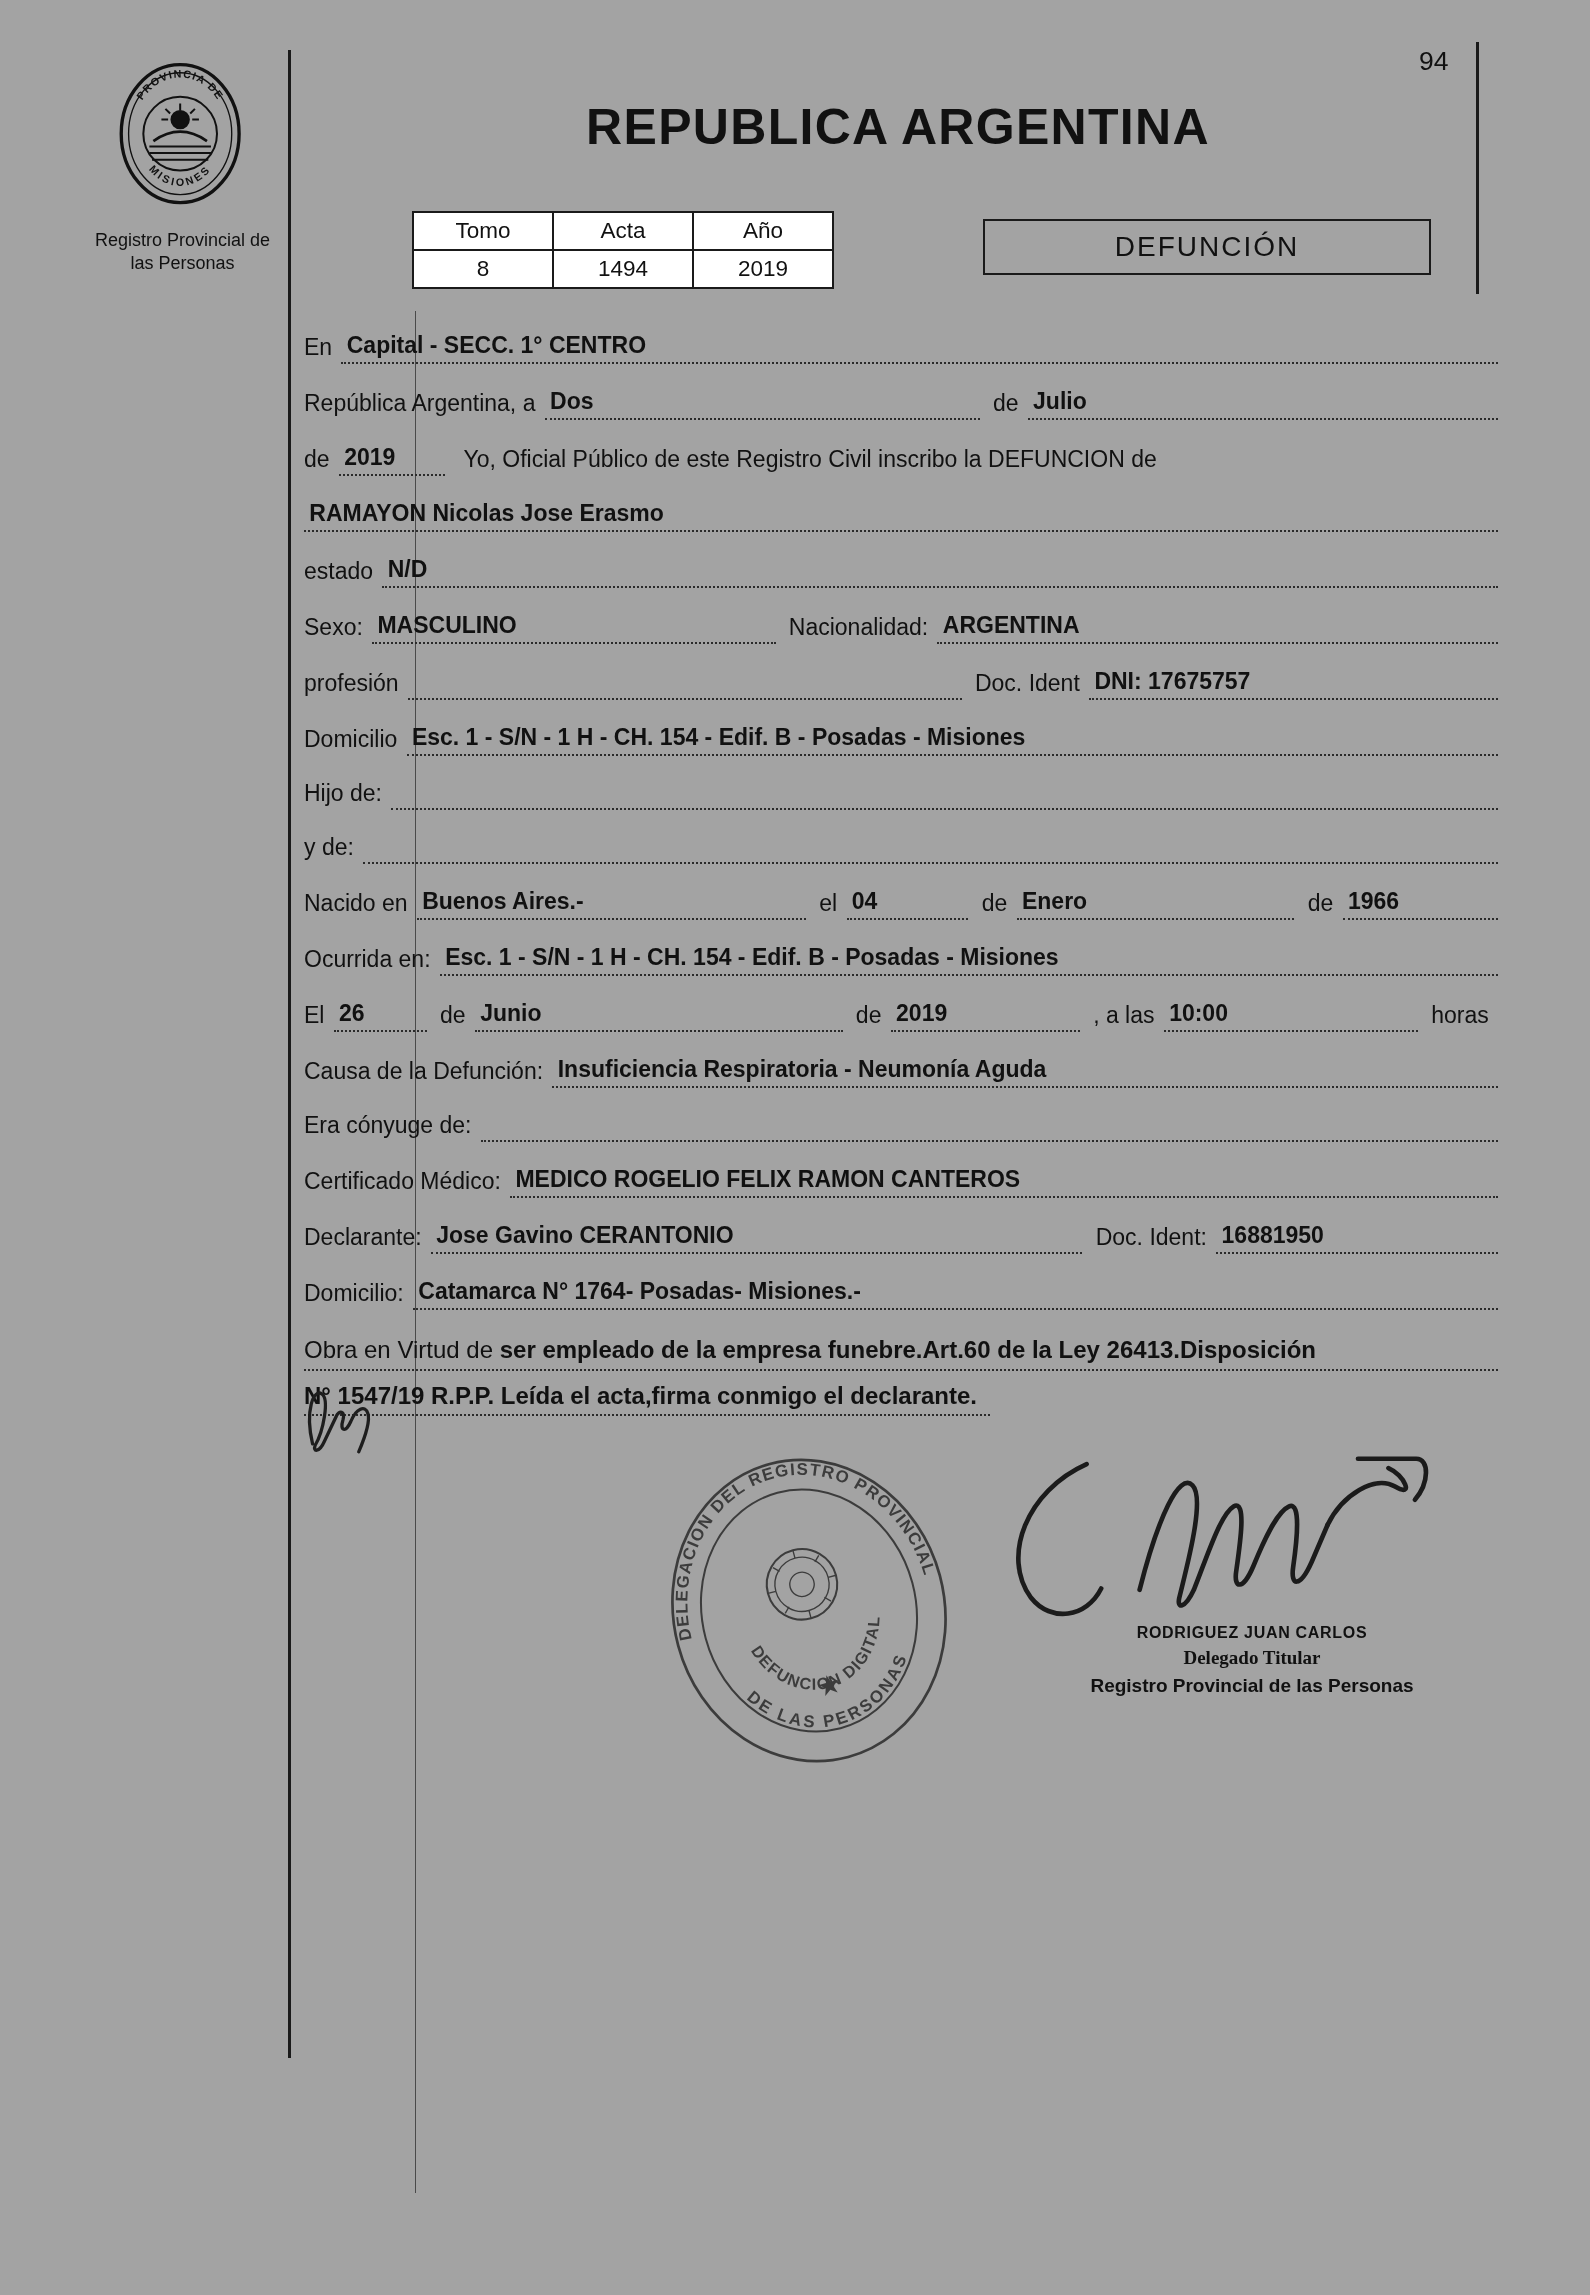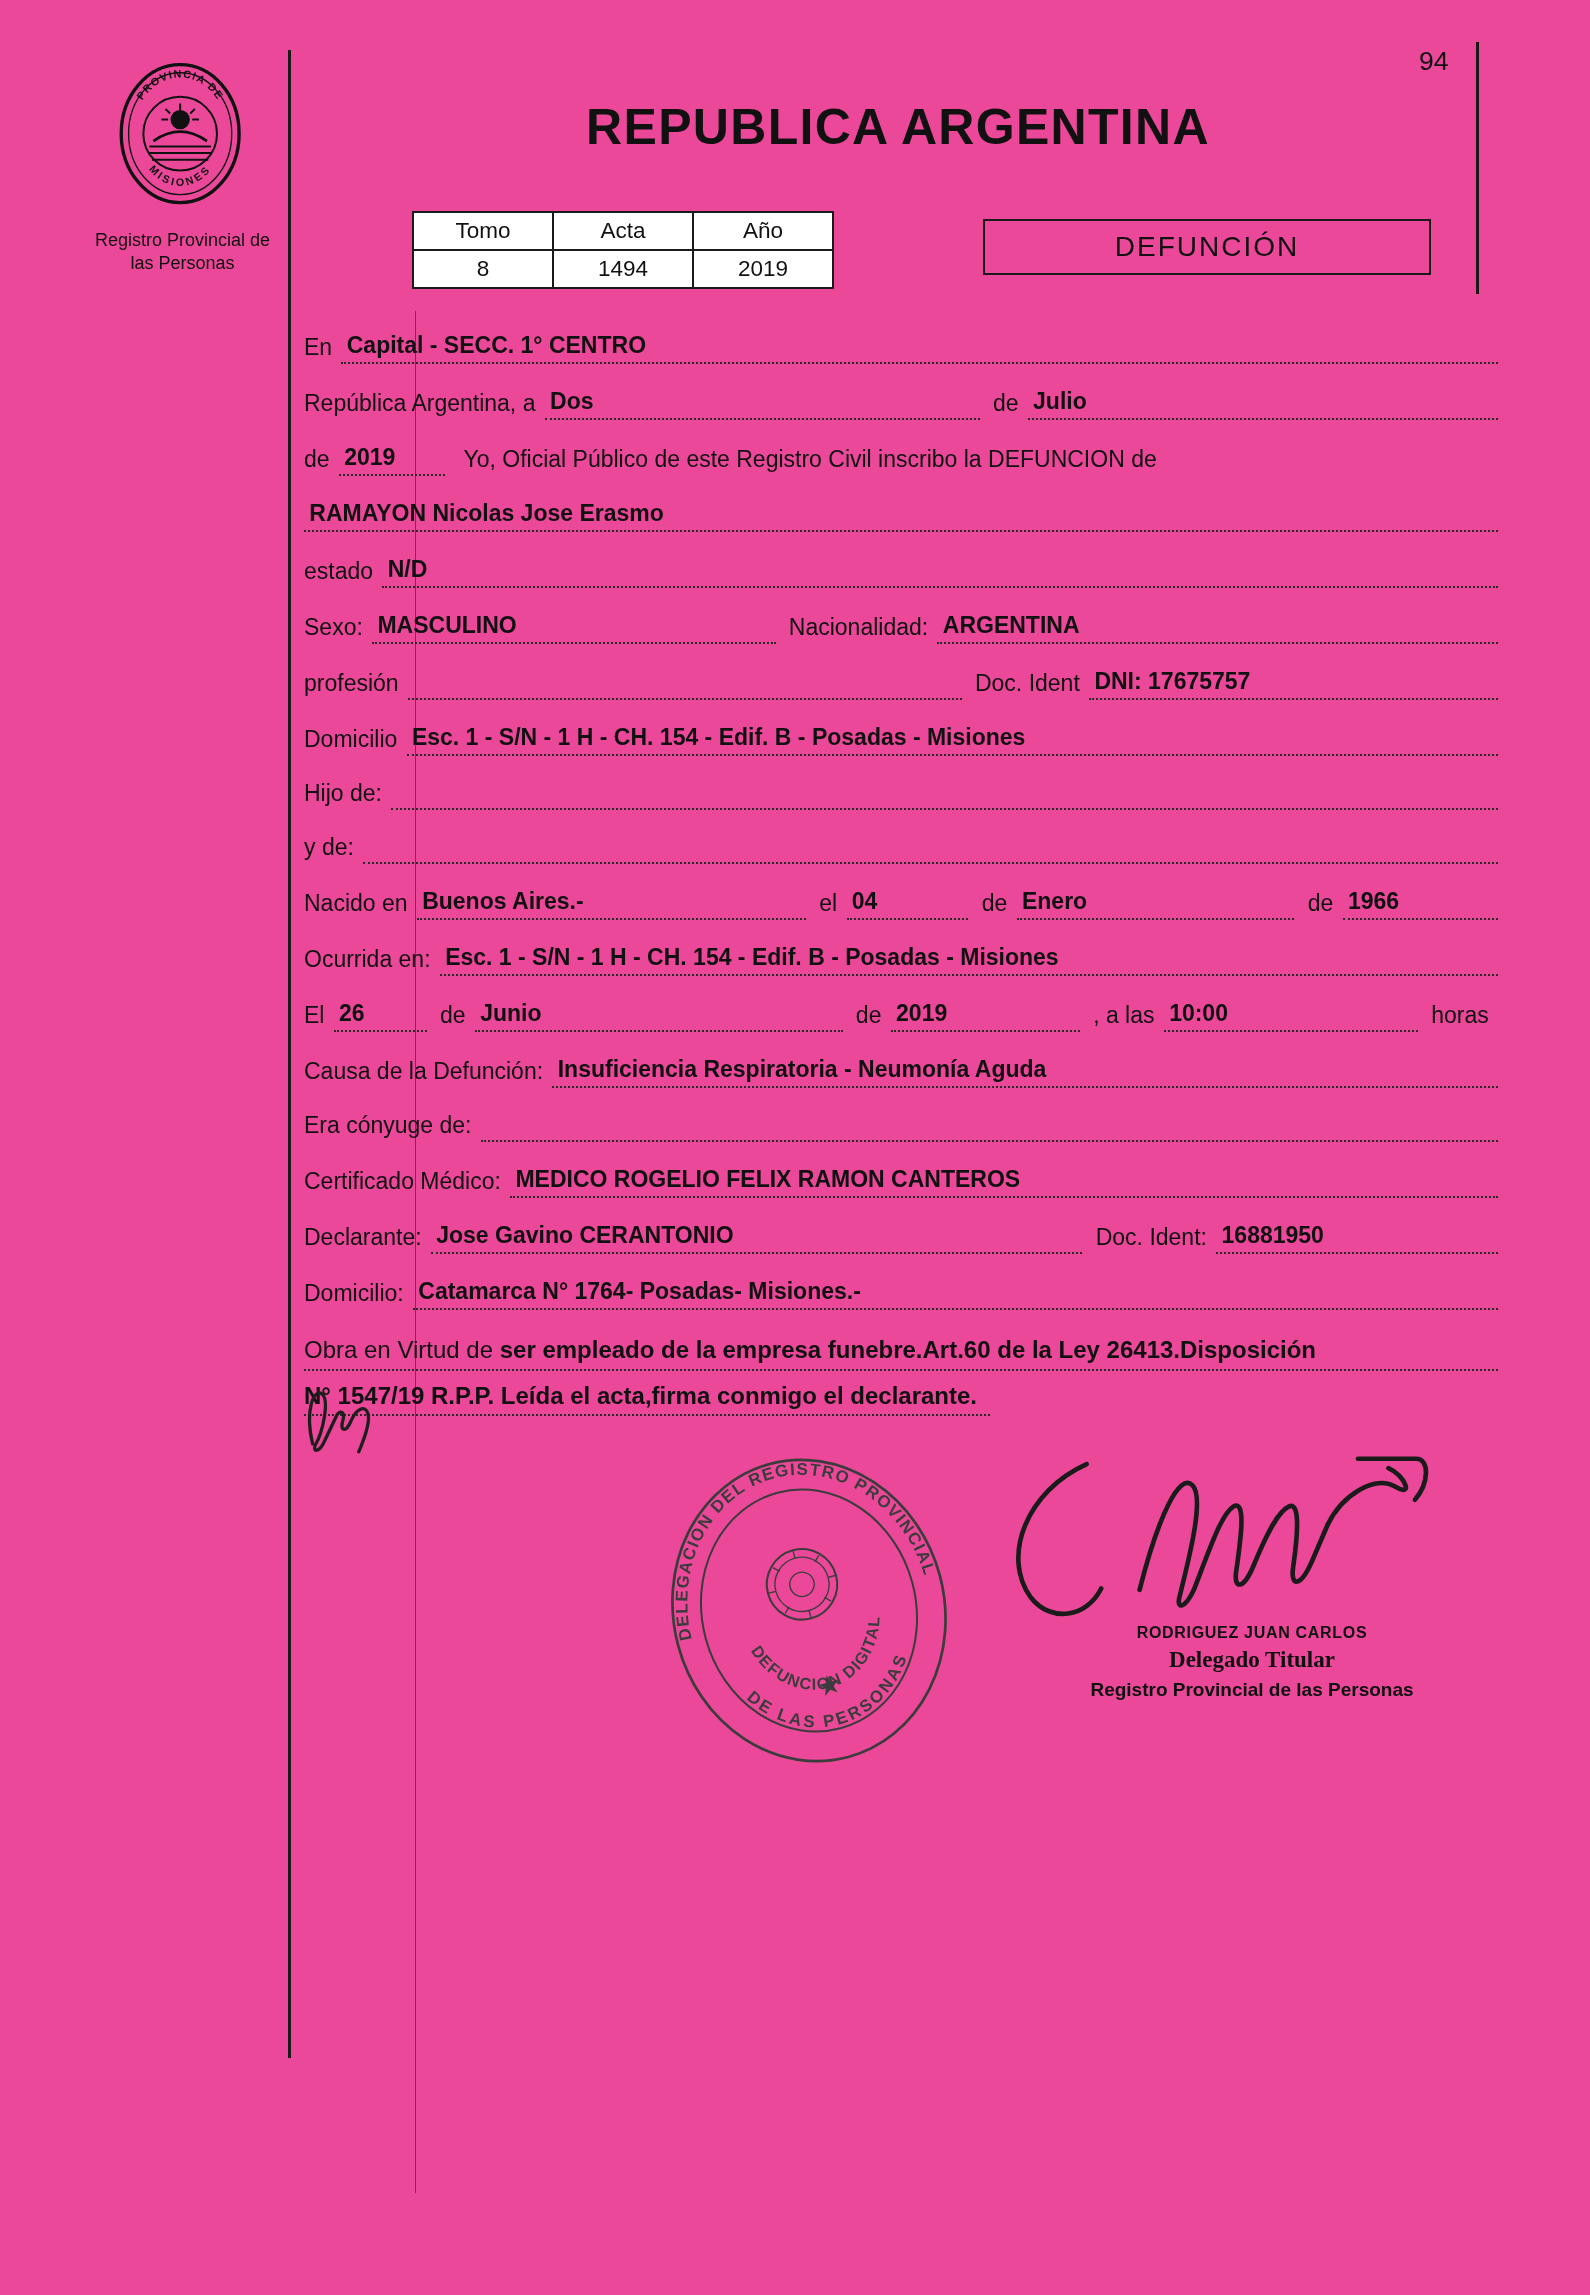--- a/index.html
+++ b/index.html
@@ -2,21 +2,21 @@
 <html style="font-size:10.6px"><head>
 <meta charset="utf-8">
 <style>
   * { margin:0; padding:0; box-sizing:border-box; }
   html,body { background:#ffffff; }
   body {
     width:1590px; height:2295px; position:relative;
     font-family:"Liberation Sans", sans-serif; color:#111;
     overflow:hidden;
   }
-  .page { position:absolute; inset:0; background:#ec4899; }
+  .page { position:absolute; inset:0; background:#a3a3a3; }
 
   
   .vline-left  { position:absolute; left:288px;  top:50px;  width:2.7px; height:2008px; background:#1a1a1a; }
   .vline-thin  { position:absolute; left:415px;  top:311px; width:1.3px; height:1882px; background:#4a4a4a; }
   .vline-right { position:absolute; left:1476px; top:42px;  width:3.3px; height:252px;  background:#1a1a1a; }
 
   .page-number { position:absolute; left:1419px; top:46px; font-size:26.5px; }
 
   .logo { position:absolute; left:118px; top:62px; width:125px; height:144px; }
   .logo-caption { position:absolute; left:73px; top:229px; width:219px; text-align:center;
@@ -45,21 +45,21 @@
   .note-line { border-bottom:2.7px dotted #2a2a2a; padding-bottom:2.7px; margin-bottom:8px; }
   .note-line.fit { width:fit-content; padding-right:13.3px; }
   .boldw { font-weight:bold; }
 
   .sig-small { position:absolute; left:298px; top:1378px; width:99px; height:89px; }
   .stamp     { position:absolute; left:663px; top:1448px; width:292px; height:325px; }
   .sig-big   { position:absolute; left:987px; top:1431px; width:464px; height:225px; }
 
   .signer { position:absolute; left:1040px; top:1624px; width:424px; text-align:center; }
   .signer .name { font-size:16px; font-weight:bold; letter-spacing:0.7px; }
-  .signer .role { font-size:23px; margin-top:5.3px; font-family:"Liberation Serif", serif; font-weight:bold; }
+  .signer .role { font-size:19px; margin-top:5.3px; font-family:"Liberation Serif", serif; font-weight:bold; }
   .signer .org  { font-size:19px; margin-top:5.3px; font-weight:bold; }
 
   .footer-bar { position:absolute; left:0; top:2246px; width:1590px; height:38px;
                 background:#000; display:flex; align-items:center; justify-content:center; }
   .footer-bar span { color:#fff; font-size:20.5px; letter-spacing:0.7px; }
 </style>
 </head>
 <body>
 
 <div class="page">

